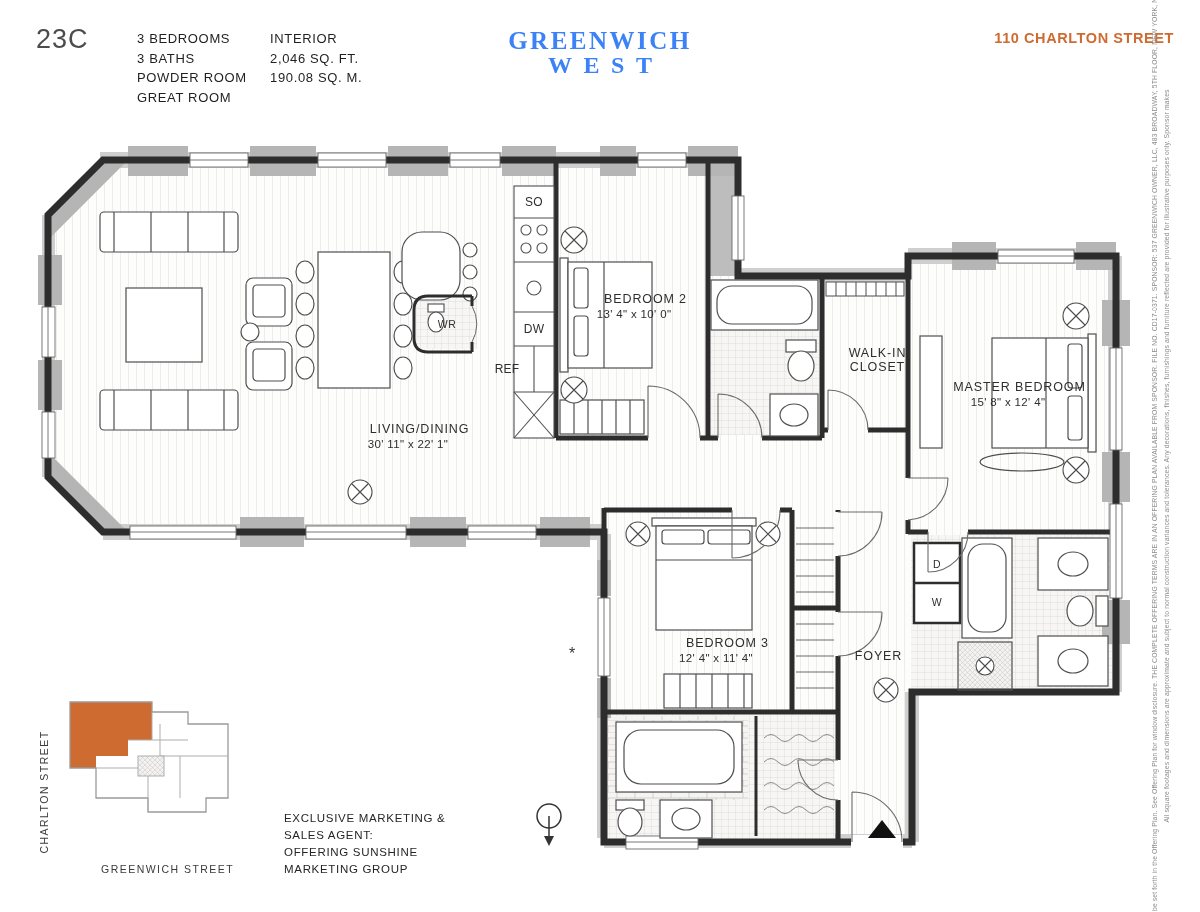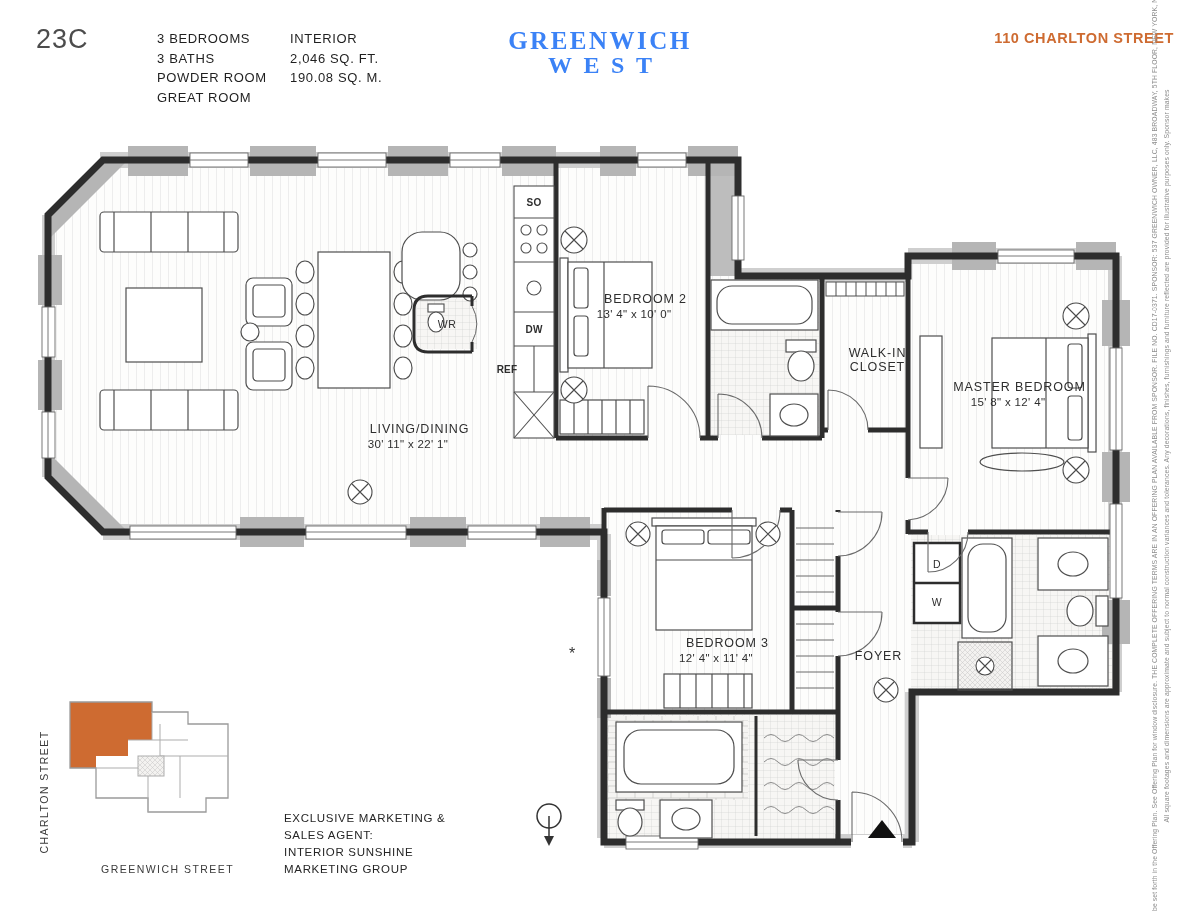--- a/index.html
+++ b/index.html
@@ -1,38 +1,38 @@
 <!DOCTYPE html>
 <html><head>
 <meta charset="utf-8">
 <style>
   html,body{margin:0;padding:0;overflow:hidden;background:#fff;}
   .page{position:relative;width:1200px;height:912px;background:#ffffff;
         font-family:"Liberation Sans",sans-serif;color:#2b2b2b;overflow:hidden;}
 
   
   .unit-number{position:absolute;left:36px;top:24px;font-size:27px;letter-spacing:1px;color:#4c4c4c;}
-  .hdr-col{position:absolute;top:29px;font-size:13px;line-height:19.5px;letter-spacing:.05em;color:#1f1f1f;margin-left:20px;}
+  .hdr-col{position:absolute;top:29px;font-size:13px;line-height:19.5px;letter-spacing:.05em;color:#1f1f1f;}
   #features{left:137px;}
   #interior{left:270px;}
   .hdr-col span{display:block;}
   .logo{position:absolute;left:450px;top:27px;width:300px;text-align:center;
         font-family:"Liberation Serif",serif;font-weight:bold;color:#3b82f6;}
   .logo .l1{font-size:25px;letter-spacing:.10em;}
   .logo .l2{font-size:24px;letter-spacing:.48em;padding-left:.48em;margin-top:-3px;}
   .address{position:absolute;right:26px;top:30px;font-size:14.5px;font-weight:bold;
            letter-spacing:.04em;color:#CE6B31;}
 
   
   .plan-label{position:absolute;transform:translate(-50%,-50%);text-align:center;
               white-space:nowrap;color:#2e2e2e;}
   .room-name{font-size:12.5px;letter-spacing:.07em;padding-left:23px;}
   .room-dims{font-size:11.5px;letter-spacing:.03em;margin-top:2px;}
   .small-lbl{font-size:10.5px;letter-spacing:.04em;}
-  .tiny-lbl{font-size:10px;letter-spacing:.02em;font-weight:bold;}
+  .tiny-lbl{font-size:12px;letter-spacing:.02em;}
   .asterisk{font-size:16px;color:#333;}
 
   
   .agent{position:absolute;left:268px;top:810px;font-size:11.5px;line-height:17px;
          letter-spacing:.06em;color:#262626;}
   .agent span{display:block;padding-left:16px;}
   .street-bottom{position:absolute;left:101px;top:863px;font-size:10.5px;letter-spacing:.14em;color:#3a3a3a;}
   .street-left{position:absolute;left:44px;top:792px;transform:translate(-50%,-50%) rotate(-90deg);
                white-space:nowrap;font-size:10.5px;letter-spacing:.14em;color:#3a3a3a;}
 
@@ -469,21 +469,21 @@
   <div class="plan-label tiny-lbl" style="left:534px;top:202px">SO</div>
   <div class="plan-label tiny-lbl" style="left:534px;top:329px">DW</div>
   <div class="plan-label tiny-lbl" style="left:507px;top:369px">REF</div>
   <div class="plan-label small-lbl" style="left:937px;top:564px">D</div>
   <div class="plan-label small-lbl" style="left:937px;top:602px">W</div>
   <div class="plan-label asterisk" style="left:572px;top:654px">*</div>
 
   <div class="agent">
     <span>EXCLUSIVE MARKETING &amp;</span>
     <span>SALES AGENT:</span>
-    <span>INTERIOR SUNSHINE</span>
+    <span>OFFERING SUNSHINE</span>
     <span>MARKETING GROUP</span>
   </div>
 
   <div class="street-left">CHARLTON STREET</div>
   <div class="street-bottom">GREENWICH STREET</div>
 
   <div class="disc" id="disc1">All square footages and dimensions are approximate and subject to normal construction variances and tolerances. Any decorations, finishes, furnishings and furniture reflected are provided for illustrative purposes only. Sponsor makes</div>
   <div class="disc" id="disc2">no representation or warranties except as may be set forth in the Offering Plan. See Offering Plan for window disclosure. THE COMPLETE OFFERING TERMS ARE IN AN OFFERING PLAN AVAILABLE FROM SPONSOR. FILE NO. CD17-0371. SPONSOR: 537 GREENWICH OWNER, LLC, 483 BROADWAY, 5TH FLOOR, NEW YORK, NEW YORK 10013. Equal Housing Opportunity.</div>
 
 </div>

